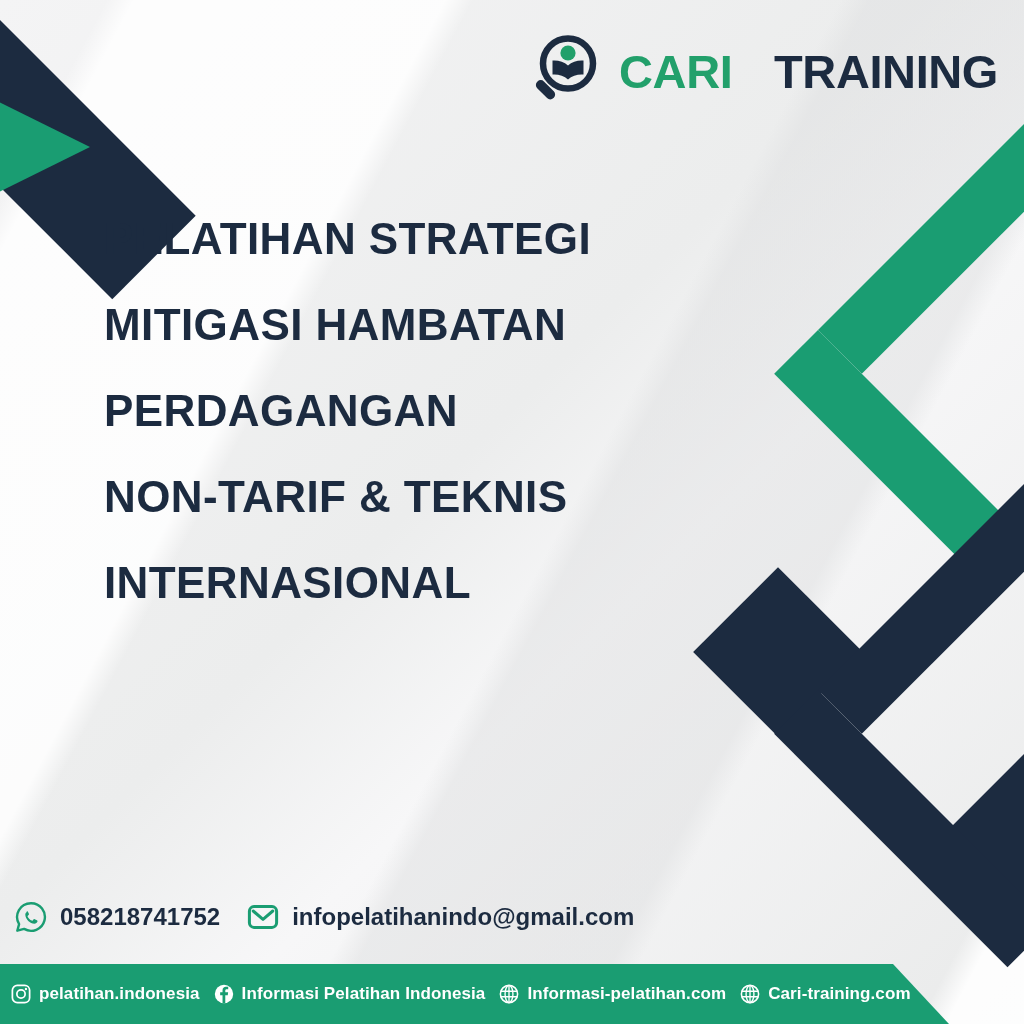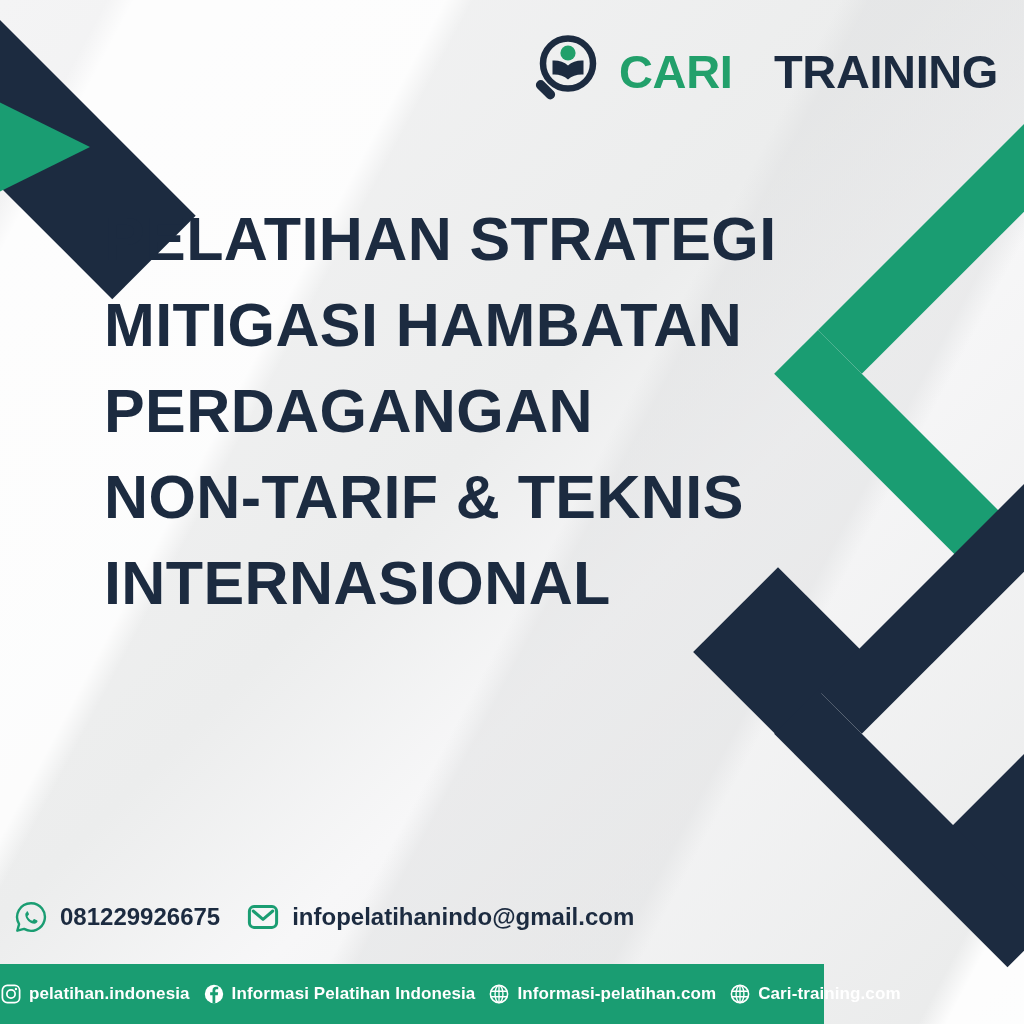--- a/index.html
+++ b/index.html
@@ -149,21 +149,21 @@
 
   
   .headline {
     position: absolute;
     left: 104px;
     top: 196px;
     width: 720px;
   }
   .headline-line {
     color: #1c2b40;
-    font-size: 61px;
+    font-size: 44px;
     font-weight: 800;
     line-height: 86px;
     letter-spacing: 0.4px;
     white-space: nowrap;
   }
 
   
   .contact {
     position: absolute;
     left: 14px;
@@ -180,27 +180,27 @@
     font-weight: 700;
     white-space: nowrap;
   }
   .c-icon { display: block; }
 
   
   .footer {
     position: absolute;
     left: 0;
     bottom: 0;
-    width: 824px;
+    width: 1024px;
     height: 60px;
     background: #1a9d72;
     clip-path: polygon(0 0, 893px 0, 949px 60px, 0 60px);
     display: flex;
     align-items: center;
-    padding-left: 0;
+    padding-left: 10px;
     box-sizing: border-box;
   }
   .footer-item {
     display: flex;
     align-items: center;
     gap: 7px;
     margin-right: 13px;
   }
   .footer-text {
     color: #ffffff;
@@ -257,21 +257,21 @@
 
   <div class="contact">
 
     <div class="contact-item">
       <span>
         <svg class="c-icon" width="34" height="34" viewBox="0 0 34 34" xmlns="http://www.w3.org/2000/svg">
           <path d="M17 3.2 A13.8 13.8 0 0 0 5.1 24.1 L3.3 30.7 L10.1 28.9 A13.8 13.8 0 1 0 17 3.2 Z" fill="none" stroke="#1a9d72" stroke-width="2.4" stroke-linejoin="round"></path>
           <path d="M12.4 11.1 c0.5-0.2 1.1-0.1 1.4 0.5 l1.1 2.2 c0.2 0.5 0.1 1-0.3 1.3 l-0.8 0.7 c-0.3 0.3-0.3 0.6-0.1 0.9 c0.9 1.7 2.3 3 4 3.9 c0.4 0.2 0.7 0.1 1-0.2 l0.8-0.9 c0.3-0.4 0.8-0.5 1.2-0.3 l2.2 1.1 c0.6 0.3 0.8 0.9 0.5 1.5 c-0.5 1.1-1.6 1.9-2.9 1.9 c-4.6-0.2-8.9-4.4-9.2-9 c-0.1-1.3 0.8-2.4 1.9-2.9 Z" fill="#1a9d72"></path>
         </svg>
       </span>
-      <span class="contact-text">081229926675</span>
+      <span class="contact-text">058218741752</span>
     </div>
 
     <div class="contact-item">
       <span>
         <svg class="c-icon" width="34" height="34" viewBox="0 0 34 34" xmlns="http://www.w3.org/2000/svg">
           <rect x="3.4" y="6.6" width="27.2" height="20.8" rx="4.6" fill="none" stroke="#1a9d72" stroke-width="3"></rect>
           <path d="M7.2 11 L17 19.4 L26.8 11" fill="none" stroke="#1a9d72" stroke-width="3" stroke-linecap="round" stroke-linejoin="round"></path>
         </svg>
       </span>
       <span class="contact-text">infopelatihanindo@gmail.com</span>

